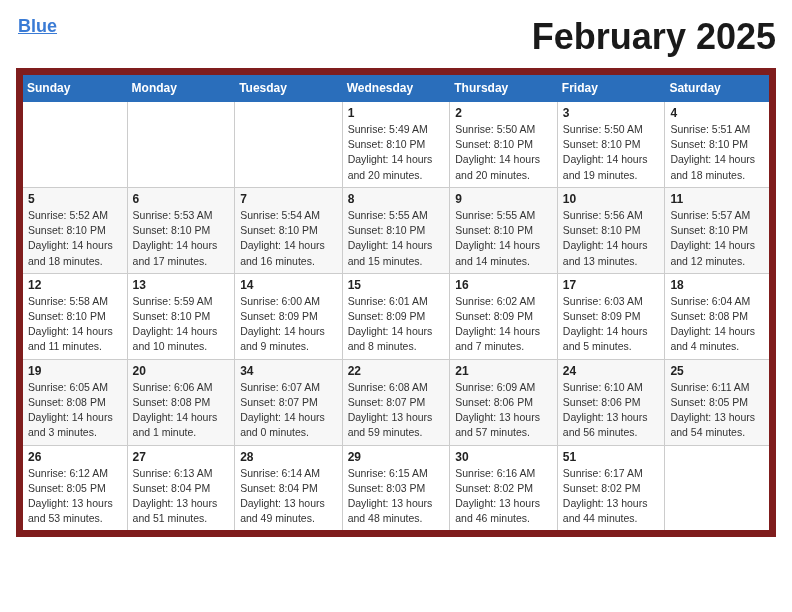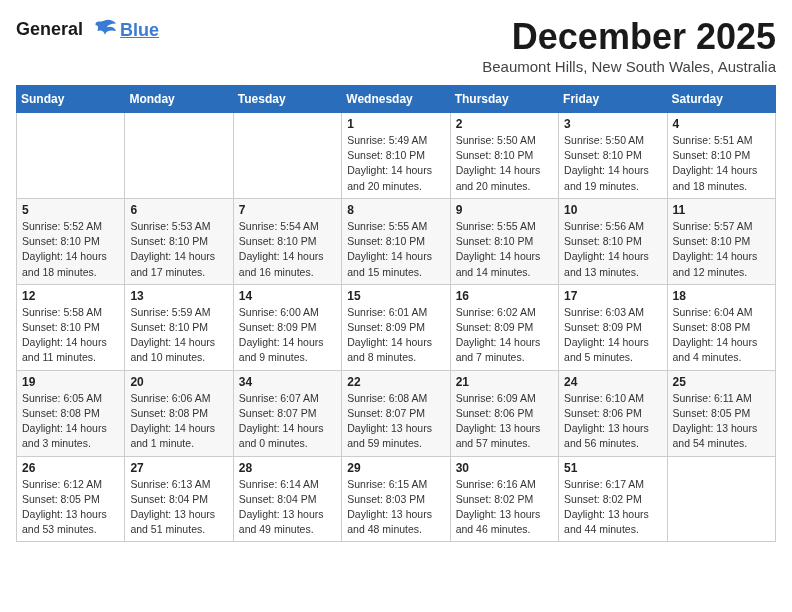--- a/index.html
+++ b/index.html
@@ -33,21 +33,21 @@
       font-weight: bold;
       color: #1a1a1a;
     }
     .location {
       font-size: 15px;
       color: #444;
     }
     .calendar {
       width: 100%;
       border-collapse: collapse;
-      border: 1px solid #7f1d1d;
+      border: 7px solid #7f1d1d;
       font-size: 11px;
       margin-top: 8px;
     }
     .calendar thead th {
       background-color: #2a6ebb;
       color: #fff;
       font-weight: bold;
       font-size: 12px;
       padding: 6px 4px;
       text-align: left;
@@ -86,33 +86,26 @@
       background-color: inherit !important;
     }
   </style>
 </head>
 <body>
 
 <div class="header">
   <div class="logo">
     <div>
       <div style="display:flex;align-items:center;">
-        <div style="font-size:18px;font-weight:bold;line-height:1.1;">
-          <span style="color:#1a1a1a;">General</span>
-          <svg class="logo-icon" viewBox="0 0 30 30" style="display:inline-block;vertical-align:middle;">
-            <path d="M15 5 Q22 2 28 8 Q20 8 18 12 Q25 10 28 16 Q18 14 16 20 Q14 14 8 16 Q10 10 6 10 Q5 5 12 6 Z" fill="#3a7bd5"></path>
-          </svg>
-        </div>
         <div style="color:#3a7bd5;font-size:18px;font-weight:bold;margin-left:2px;text-decoration:underline;">Blue</div>
       </div>
     </div>
   </div>
   <div class="title-block">
-    <div class="month-title">December 2025</div>
-    <div class="location">Beaumont Hills, New South Wales, Australia</div>
+    <div class="month-title">February 2025</div>
   </div>
 </div>
 
 <table class="calendar">
   <thead>
     <tr>
     <th>Sunday</th>
         <th>Monday</th>
         <th>Tuesday</th>
         <th>Wednesday</th>

